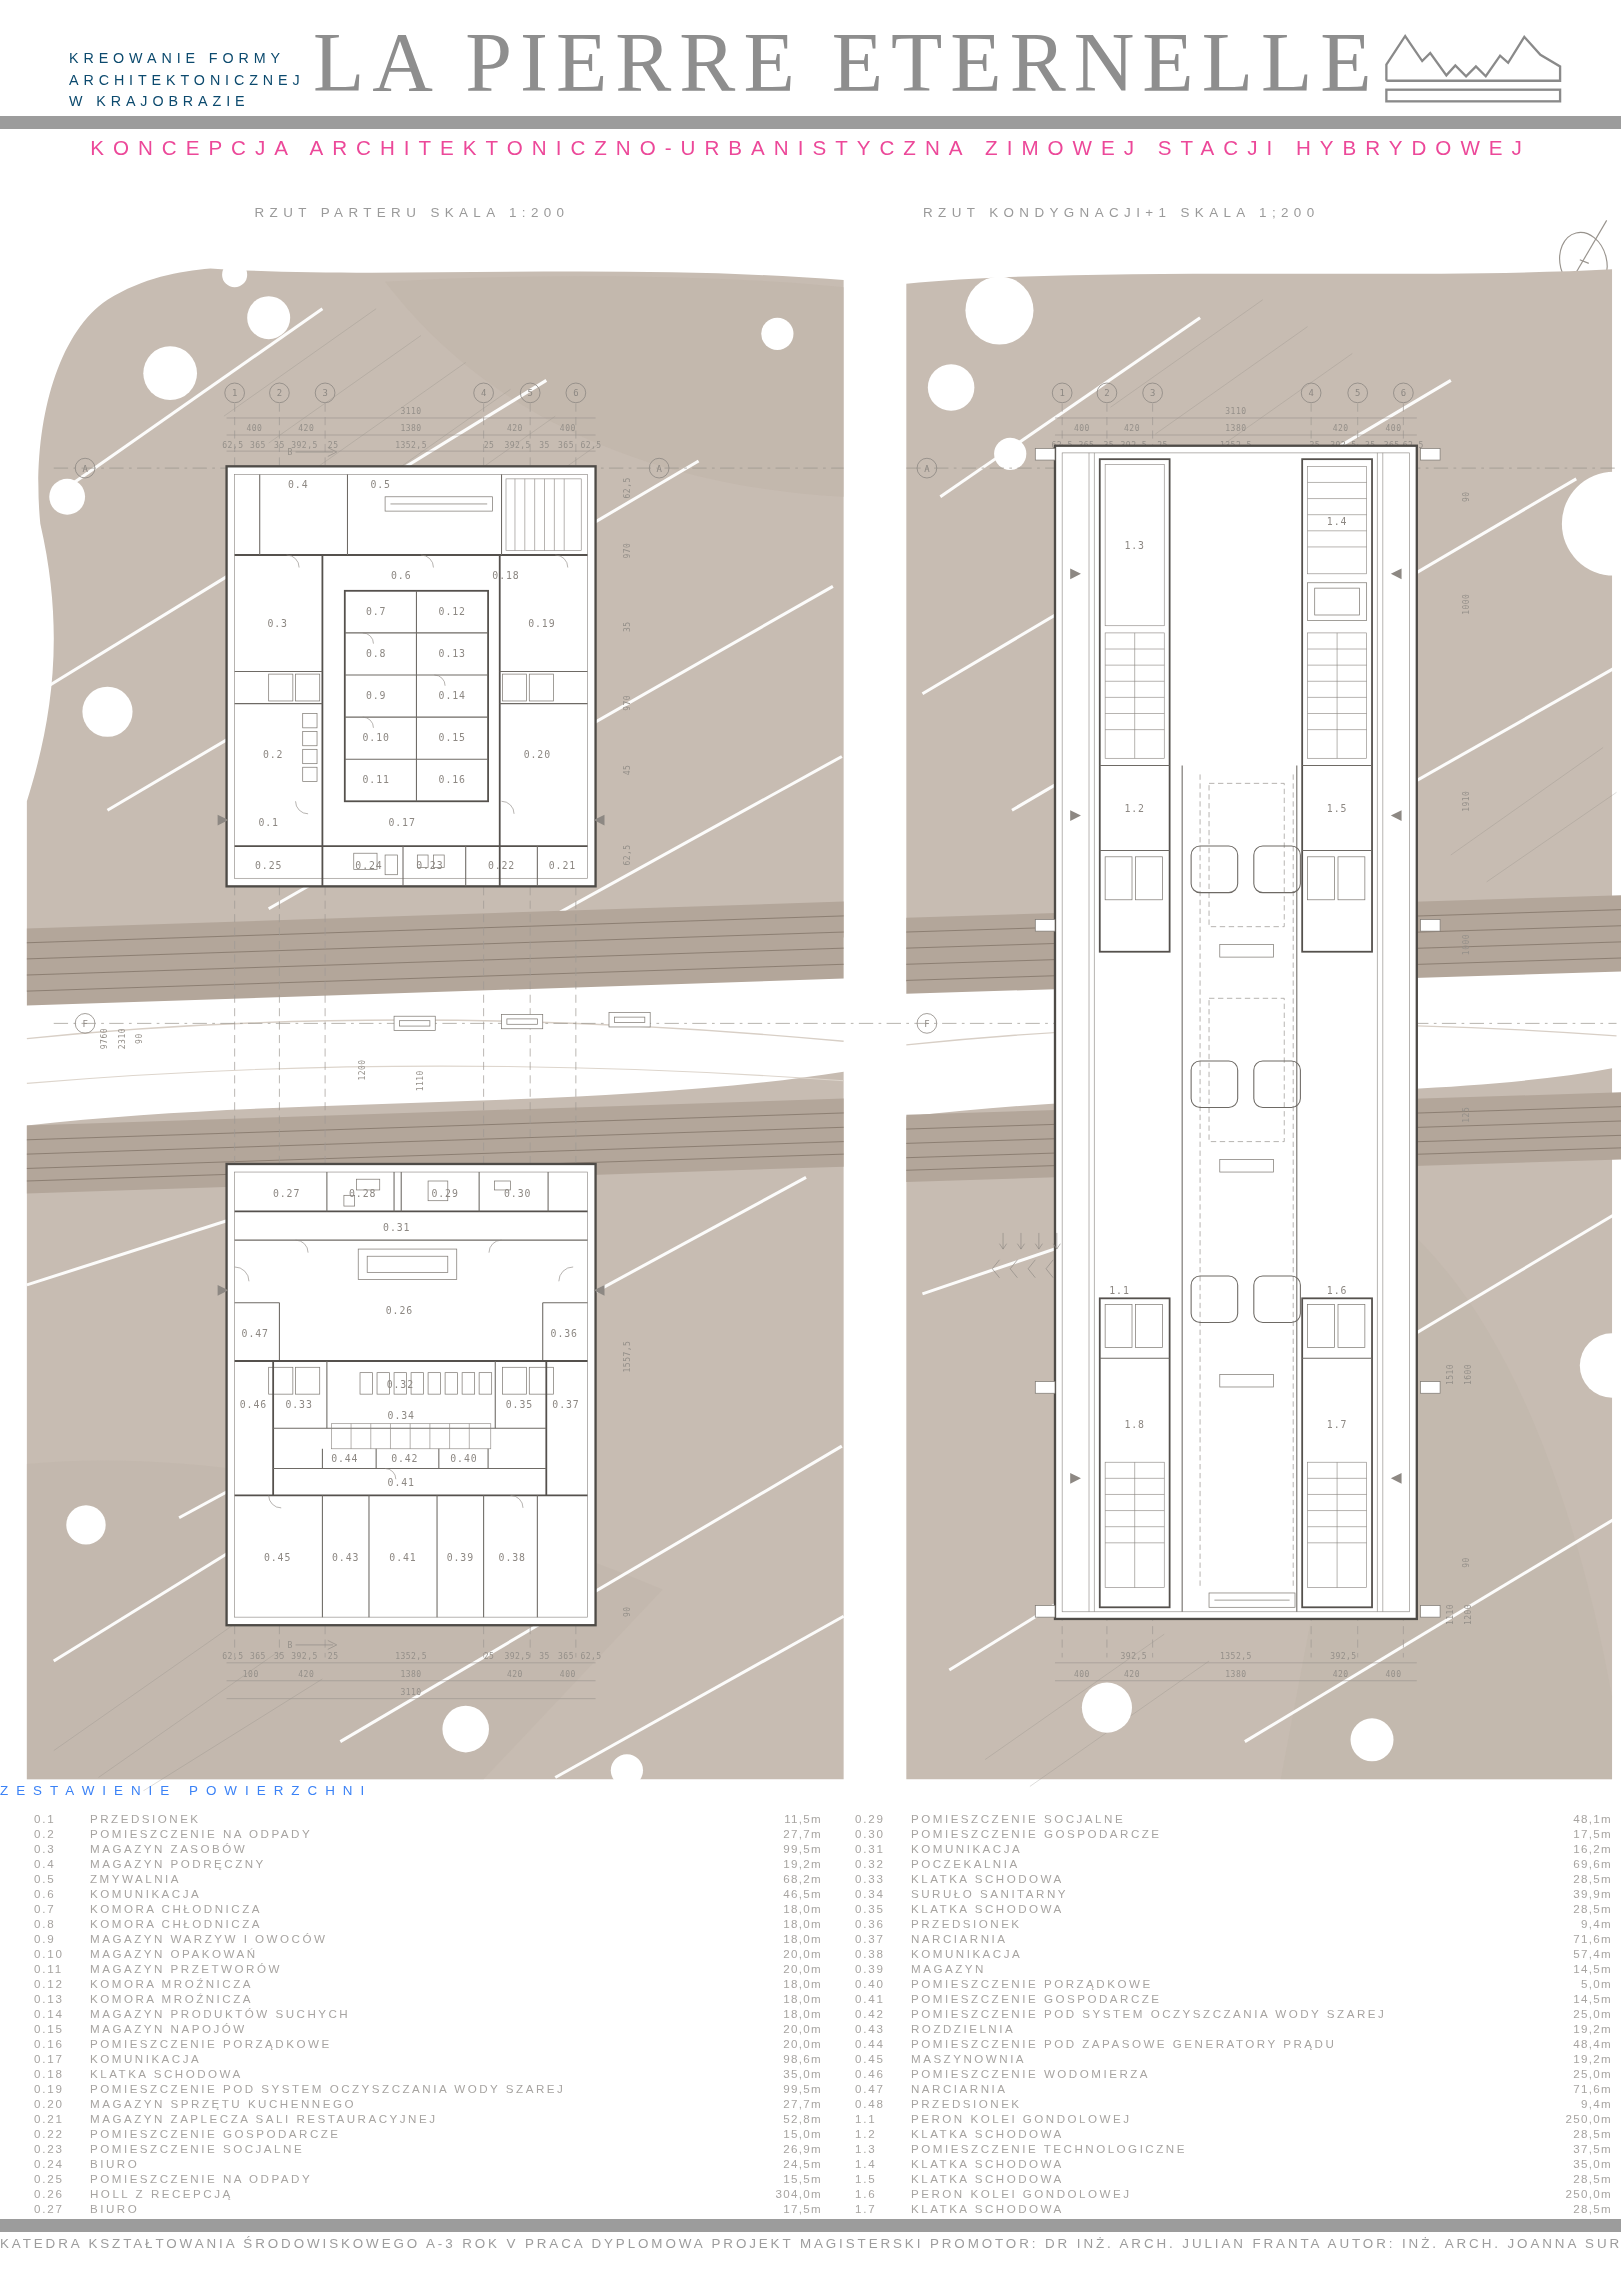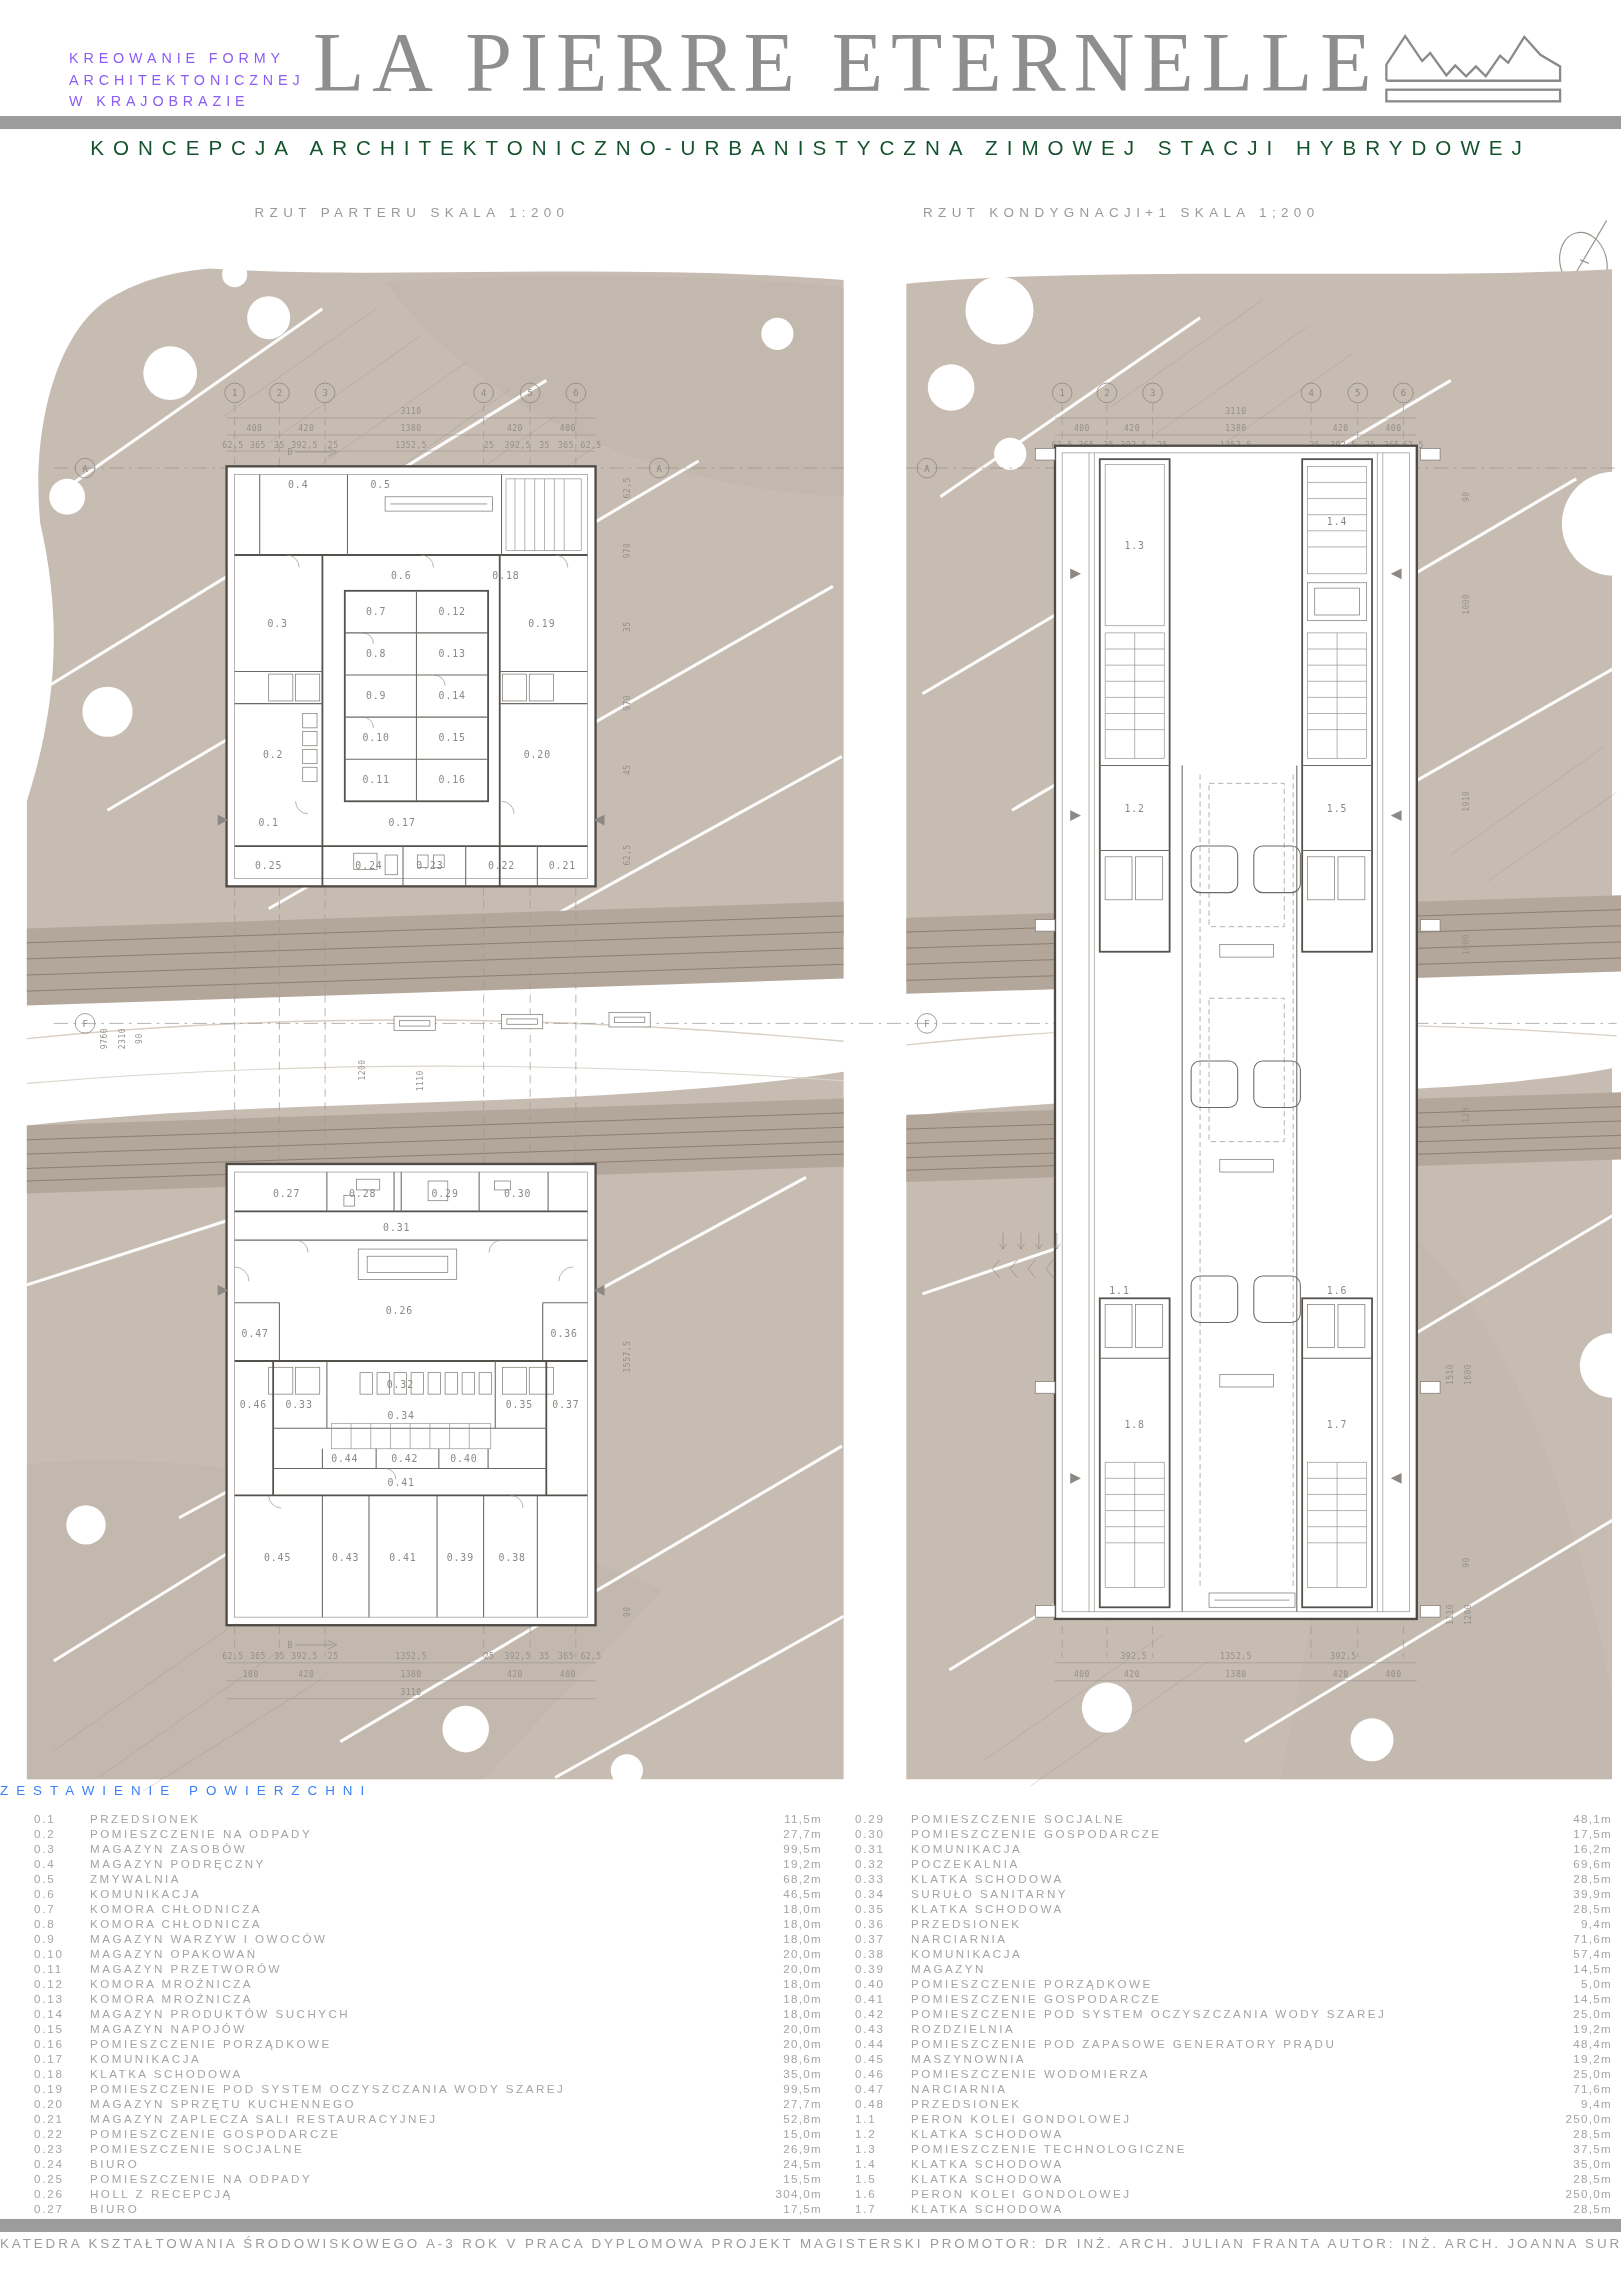--- a/index.html
+++ b/index.html
@@ -2,28 +2,28 @@
 <html style="font-size:14.3px"><head>
 <meta charset="utf-8">
 <style>
   html,body{margin:0;padding:0;background:#ffffff;}
   .poster{position:relative;width:1621px;height:2293px;background:#ffffff;overflow:hidden;
           font-family:"Liberation Sans",sans-serif;color:#8f8f8f;}
   .abs{position:absolute;}
 
   
   .tagline{left:69px;top:48px;font-size:14.3px;line-height:21.5px;letter-spacing:4.9px;
-           color:#8b5cf6;white-space:nowrap;}
+           color:#0c4a6e;white-space:nowrap;}
   .title{left:313px;top:14.3px;width:994px;text-align:center;
          font-family:"Liberation Serif",serif;font-size:84px;letter-spacing:8px;
          color:#8e8e8e;white-space:nowrap;}
   .bar{left:0;width:1621px;height:13.4px;background:#9c9c9c;}
   .bar-top{top:116px;}
   .bar-bottom{top:2219px;}
-  .subtitle{left:0;width:1621px;text-align:center;color:#14532d;letter-spacing:9px;
+  .subtitle{left:0;width:1621px;text-align:center;color:#ec4899;letter-spacing:9px;
             font-size:20.6px;white-space:nowrap;}
   .sub1{top:136px;}
   .sub2{top:163px;}
 
   .plan-label{font-size:13.4px;letter-spacing:5.4px;color:#9a9a9a;white-space:nowrap;text-align:center;}
   .plan-label-left{left:197px;top:205px;width:430px;}
   .plan-label-right{left:923px;top:205px;width:394px;}
 
   
   .areas-heading{left:0;top:1783px;width:1621px;text-align:left;font-size:13.4px;

